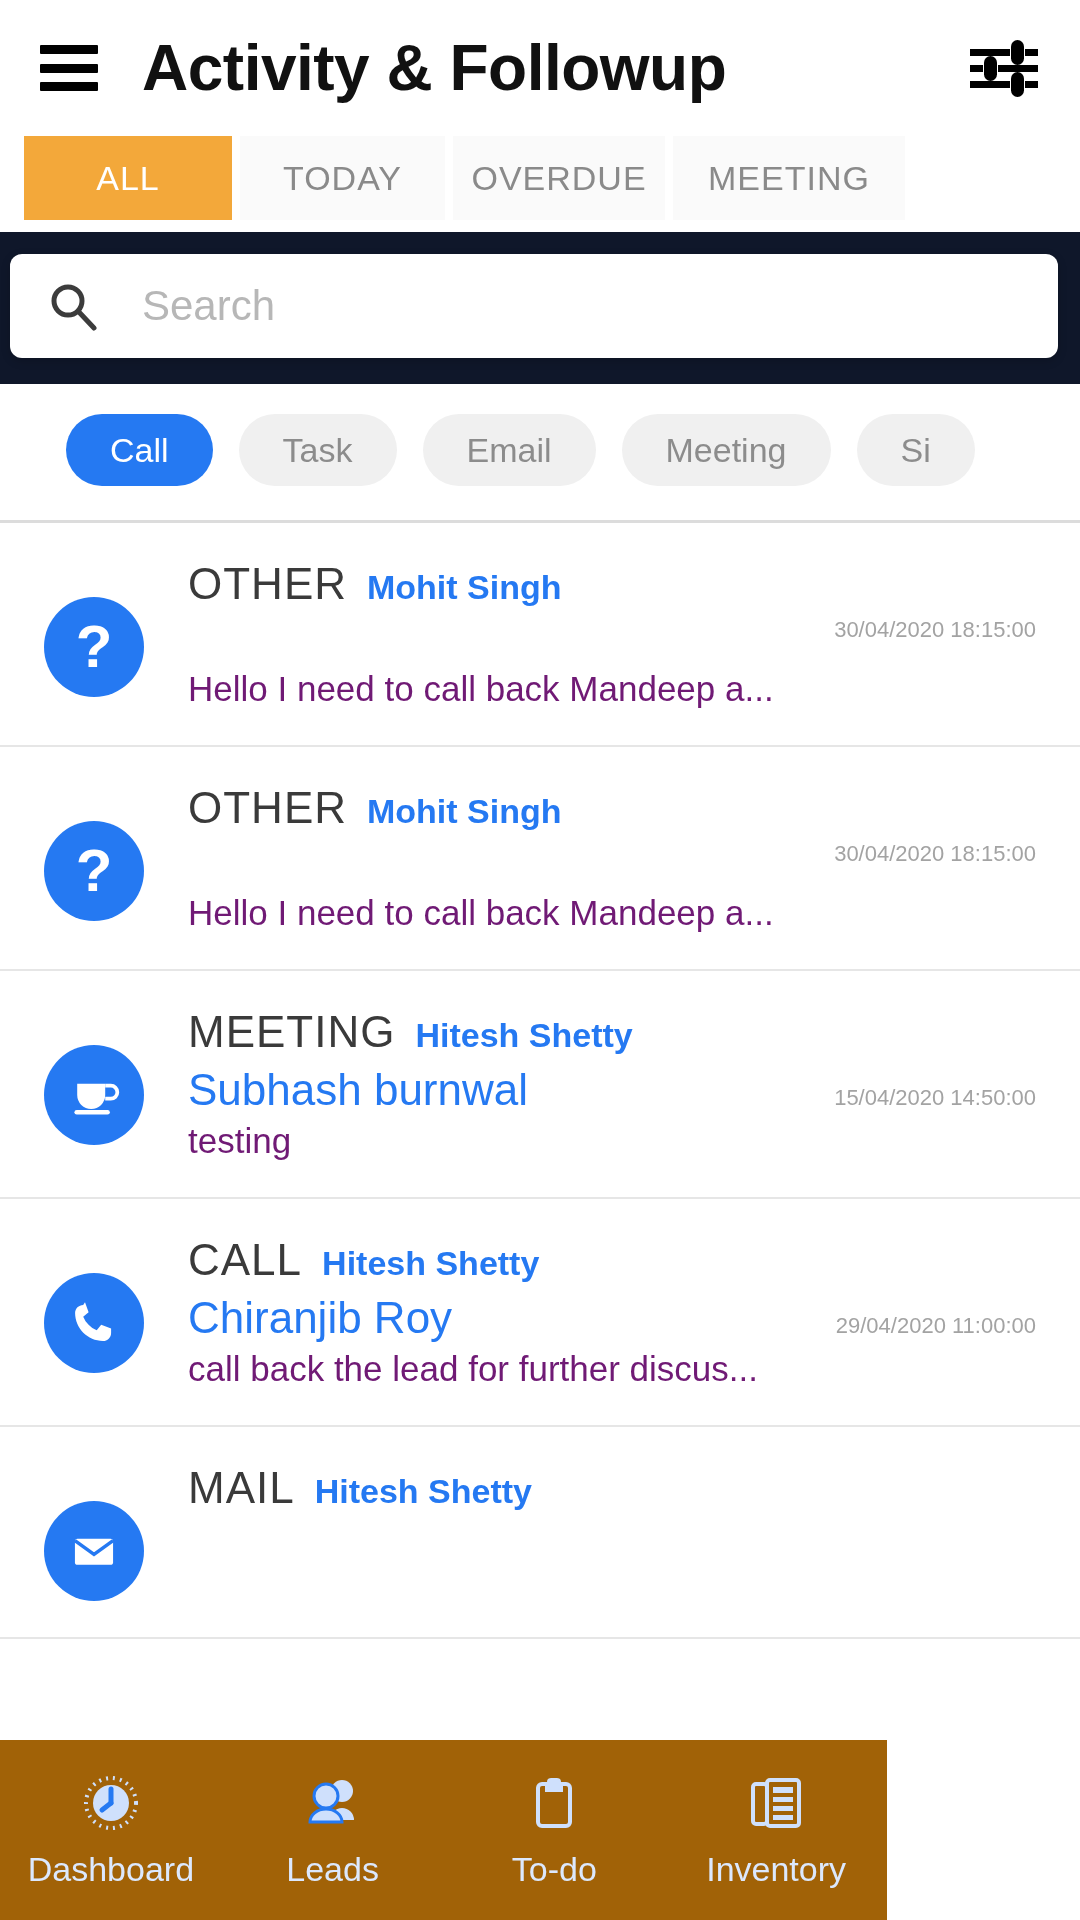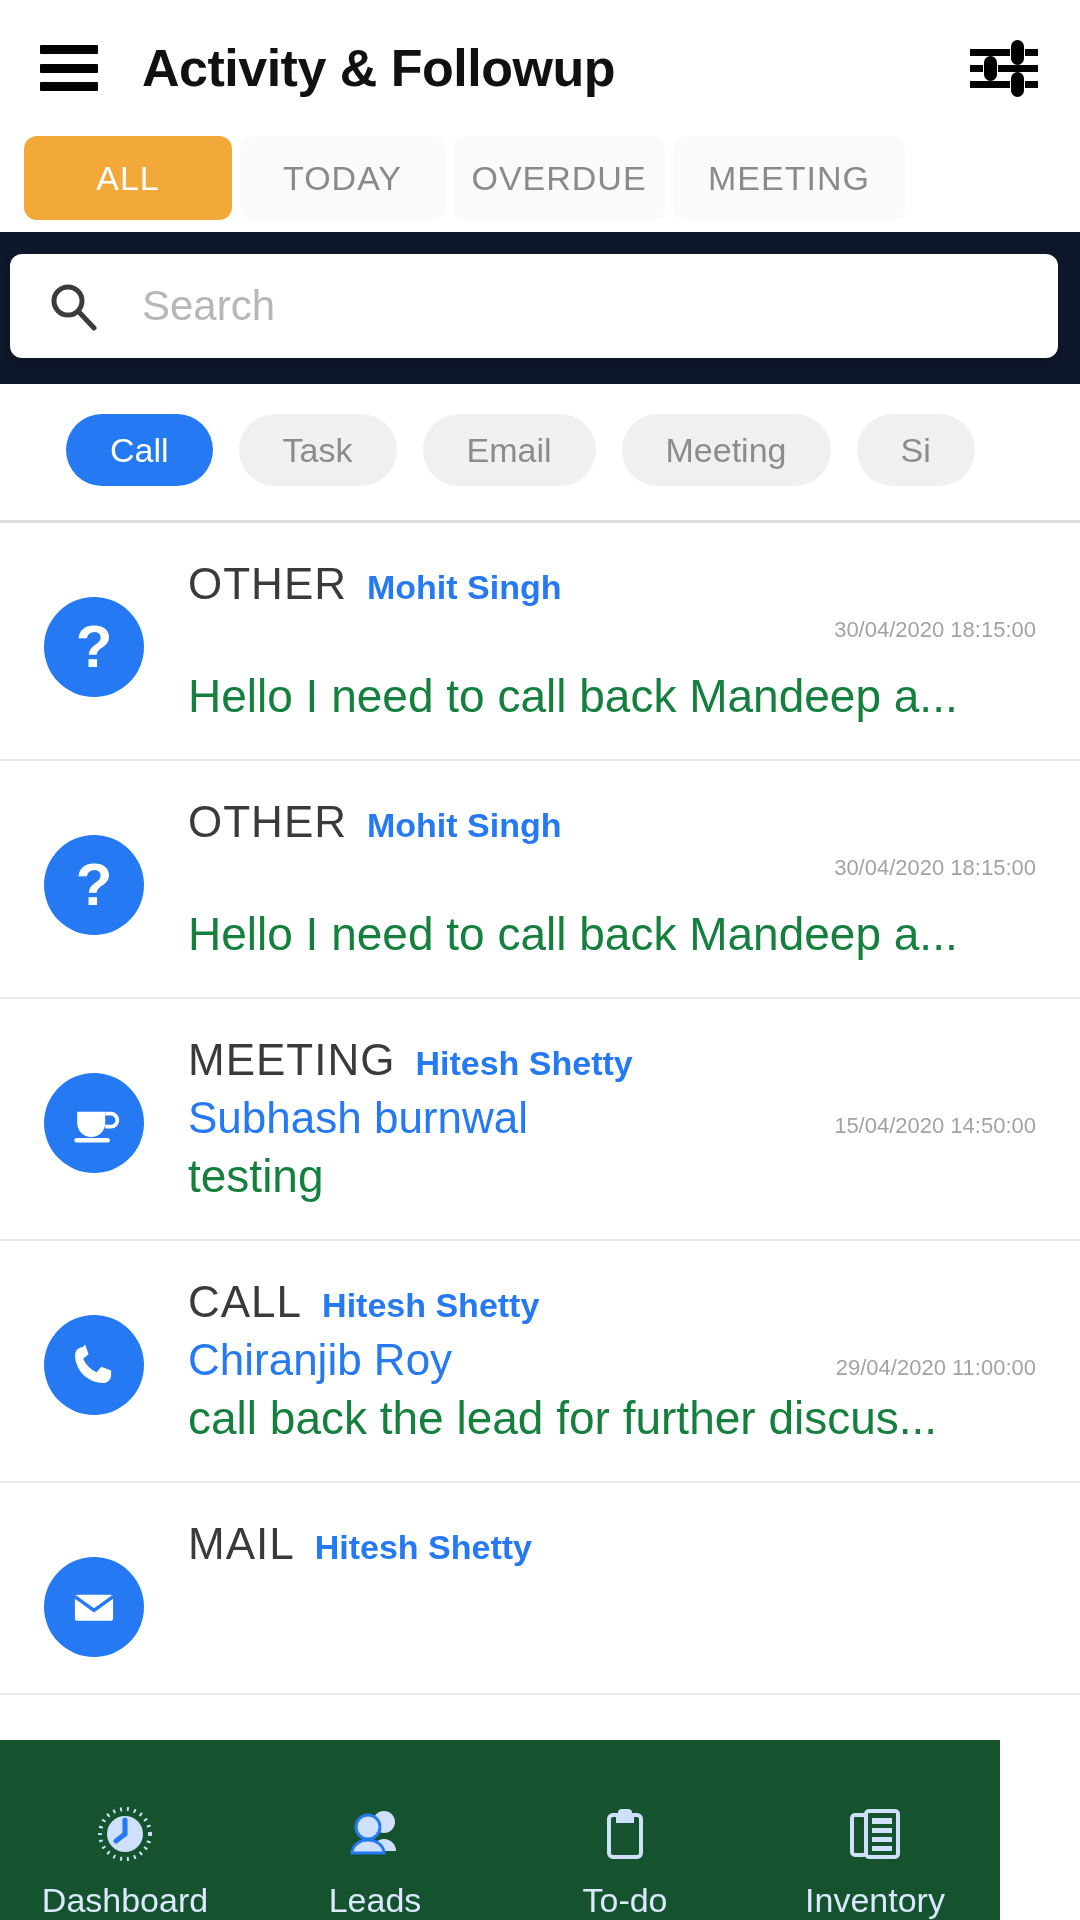--- a/index.html
+++ b/index.html
@@ -34,21 +34,21 @@
     flex: 0 0 auto;
   }
   .hamburger span {
     display: block;
     height: 9px;
     width: 100%;
     background: #000000;
     border-radius: 1px;
   }
   .appbar-title {
-    font-size: 52px;
+    font-size: 64px;
     font-weight: bold;
     color: #111111;
     margin-left: 44px;
     letter-spacing: -0.5px;
     flex: 1 1 auto;
     white-space: nowrap;
   }
   .filter-icon {
     width: 72px;
     height: 72px;
@@ -72,21 +72,20 @@
     justify-content: center;
     background: #fafafa;
     color: #8a8a8a;
     font-size: 34px;
     letter-spacing: 1px;
     flex: 0 0 auto;
     padding: 0 46px;
     box-sizing: border-box;
     cursor: pointer;
     white-space: nowrap;
-    border-radius: 13px;
   }
   .tab.active {
     background: #f3a83a;
     color: #ffffff;
   }
 
   
   .search-wrap {
     background: #0f172a;
     padding: 22px 22px 26px 10px;
@@ -210,37 +209,37 @@
     color: #2579f2;
     white-space: nowrap;
   }
   .row-date {
     font-size: 22px;
     color: #a3a3a3;
     white-space: nowrap;
     margin-left: 20px;
   }
   .row-desc {
-    font-size: 46px;
-    color: #15803d;
+    font-size: 35px;
+    color: #701a75;
     margin-top: 6px;
     white-space: nowrap;
     overflow: hidden;
   }
 
   
   .bottom-nav {
     position: absolute;
     left: 0;
     bottom: 0;
-    width: 1000px;
+    width: 887px;
     height: 180px;
-    background: #14532d;
-    display: flex;
-    align-items: flex-end;
+    background: #a16207;
+    display: flex;
+    align-items: center;
     box-sizing: border-box;
   }
   .nav-item {
     flex: 1 1 0;
     display: flex;
     flex-direction: column;
     align-items: center;
     justify-content: center;
     cursor: pointer;
     gap: 16px;

